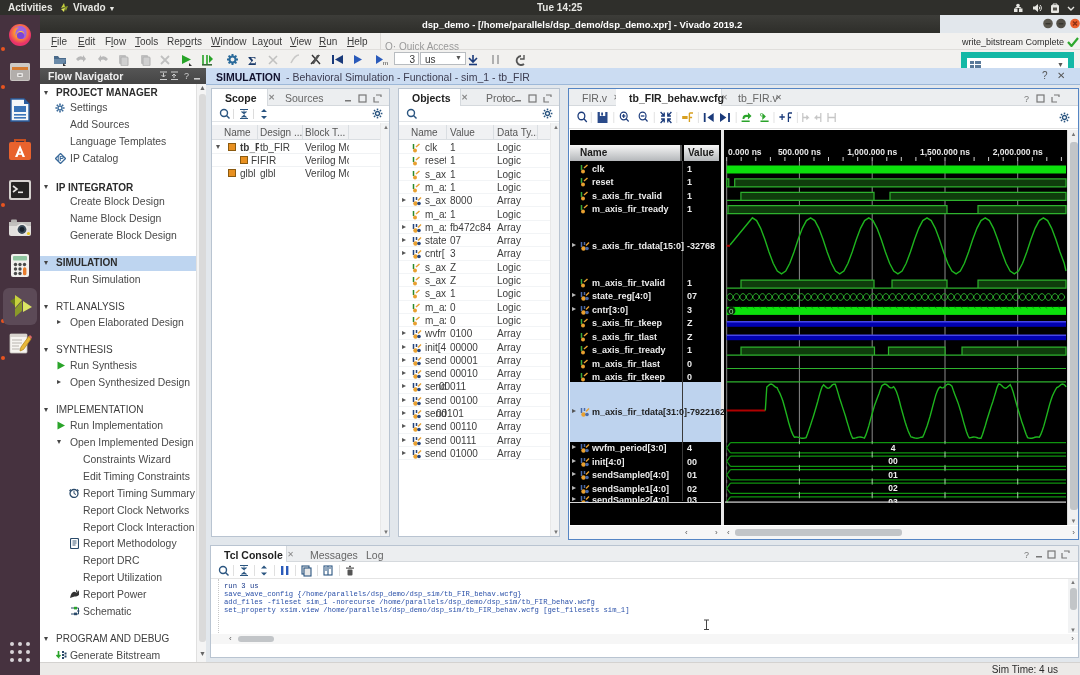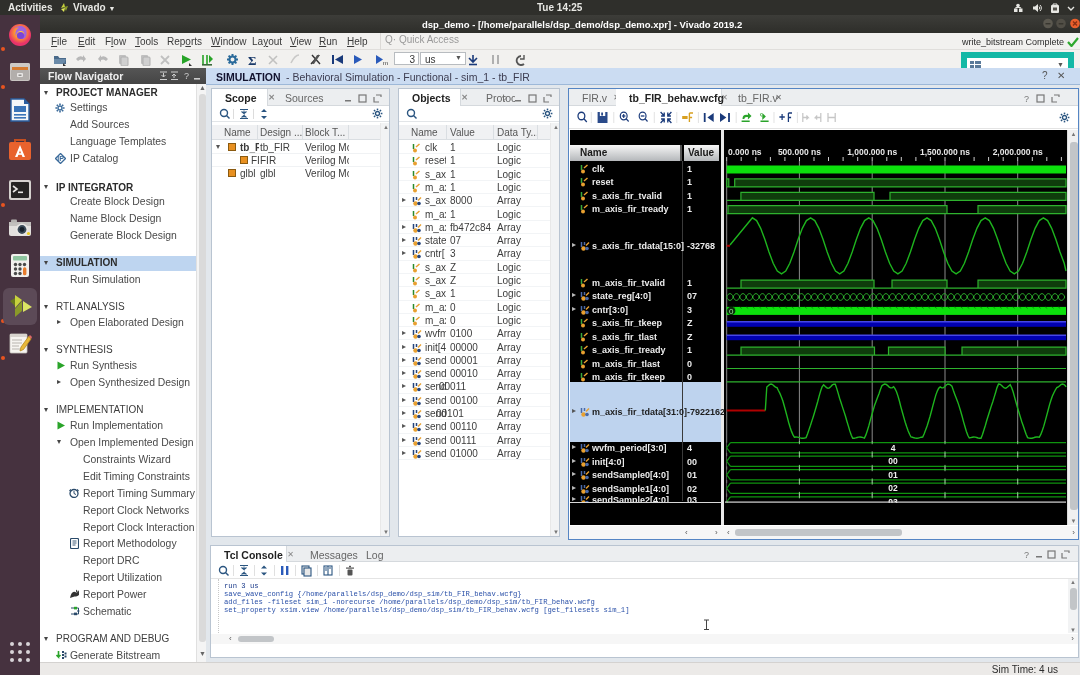--- a/index.html
+++ b/index.html
@@ -1,21 +1,21 @@
 <!DOCTYPE html>
 <html><head><meta charset="utf-8"><title>vivado</title><style>
 *{margin:0;padding:0;box-sizing:border-box}
 html,body{width:1080px;height:675px;overflow:hidden}
 body{position:relative;font-family:"Liberation Sans",sans-serif;background:#e2e7ec;font-size:10px;color:#333}
 .abs{position:absolute}
 .topbar{left:0;top:0;width:1080px;height:15px;background:#2f2f2b;color:#e8e8e4}
 .dock{left:0;top:15px;width:40px;height:660px;background:#46323f}
 .dicon{position:absolute;left:7px;width:26px;height:26px}
 .ddot{position:absolute;left:1px;width:4px;height:4px;border-radius:50%;background:#e95420}
-.titlebar{left:40px;top:15px;width:1040px;height:18px;background:linear-gradient(#3d3d39,#2e2e2a);color:#fff}
+.titlebar{left:40px;top:15px;width:900px;height:18px;background:linear-gradient(#3d3d39,#2e2e2a);color:#fff}
 .menubar{left:40px;top:33px;width:1040px;height:17px;background:#f2f1ef;border-bottom:1px solid #e0dedb}
 .menubar span{position:absolute;top:3px;font-size:10px;color:#3a3a3a}
 .toolbar{left:40px;top:50px;width:1040px;height:18px;background:#f2f1ef}
 .fnav{left:40px;top:68px;width:166px;height:594px;background:#fff}
 .fnavhdr{left:40px;top:68px;width:166px;height:16px;background:linear-gradient(#555,#454545);color:#f0f0f0}
 .fitem{position:absolute;font-size:10.4px;color:#494949;white-space:nowrap}
 .fsec{position:absolute;font-size:10px;font-weight:bold;color:#2c2c2c;white-space:nowrap}
 .chev{position:absolute;font-size:8px;color:#444}
 .simhdr{left:206px;top:68px;width:874px;height:17px;background:#cbdcf2;border-bottom:1px solid #9db8d8}
 .panel{position:absolute;background:#fff;border:1px solid #b9c4d1}
@@ -182,21 +182,21 @@
   <span style="left:11px"><u>F</u>ile</span>
     <span style="left:38px"><u>E</u>dit</span>
     <span style="left:65px">F<u>l</u>ow</span>
     <span style="left:95px"><u>T</u>ools</span>
     <span style="left:127px">Rep<u>o</u>rts</span>
     <span style="left:171px"><u>W</u>indow</span>
     <span style="left:212px">La<u>y</u>out</span>
     <span style="left:250px"><u>V</u>iew</span>
     <span style="left:279px"><u>R</u>un</span>
     <span style="left:307px"><u>H</u>elp</span>
-  <span style="left:340px;color:#9a9a9a;border-left:1px solid #dcdad7;padding-left:4px;top:0;height:17px;padding-top:1px">Q· Quick Access</span>
+  <span style="left:340px;color:#9a9a9a;border-left:1px solid #dcdad7;padding-left:4px;top:0;height:17px;padding-top:8px">Q· Quick Access</span>
   <span style="left:922px;top:4px;color:#2c2c2c;font-size:9px">write_bitstream Complete</span>
   <svg class="abs" style="left:1027px;top:3.5px" width="12" height="10">
       <path d="M1,5 l3.5,4 L11,1" stroke="#2ea82e" stroke-width="2.2" fill="none"></path>
     </svg>
 </div>
 
 <div class="abs toolbar">
   <svg class="abs" style="left:13px;top:3px" width="345" height="13">
     <g transform="translate(0,0)">
         <path d="M1,3 h4 l1.5,2 H13 v6 H1 Z" fill="#4a6a8a"></path>

